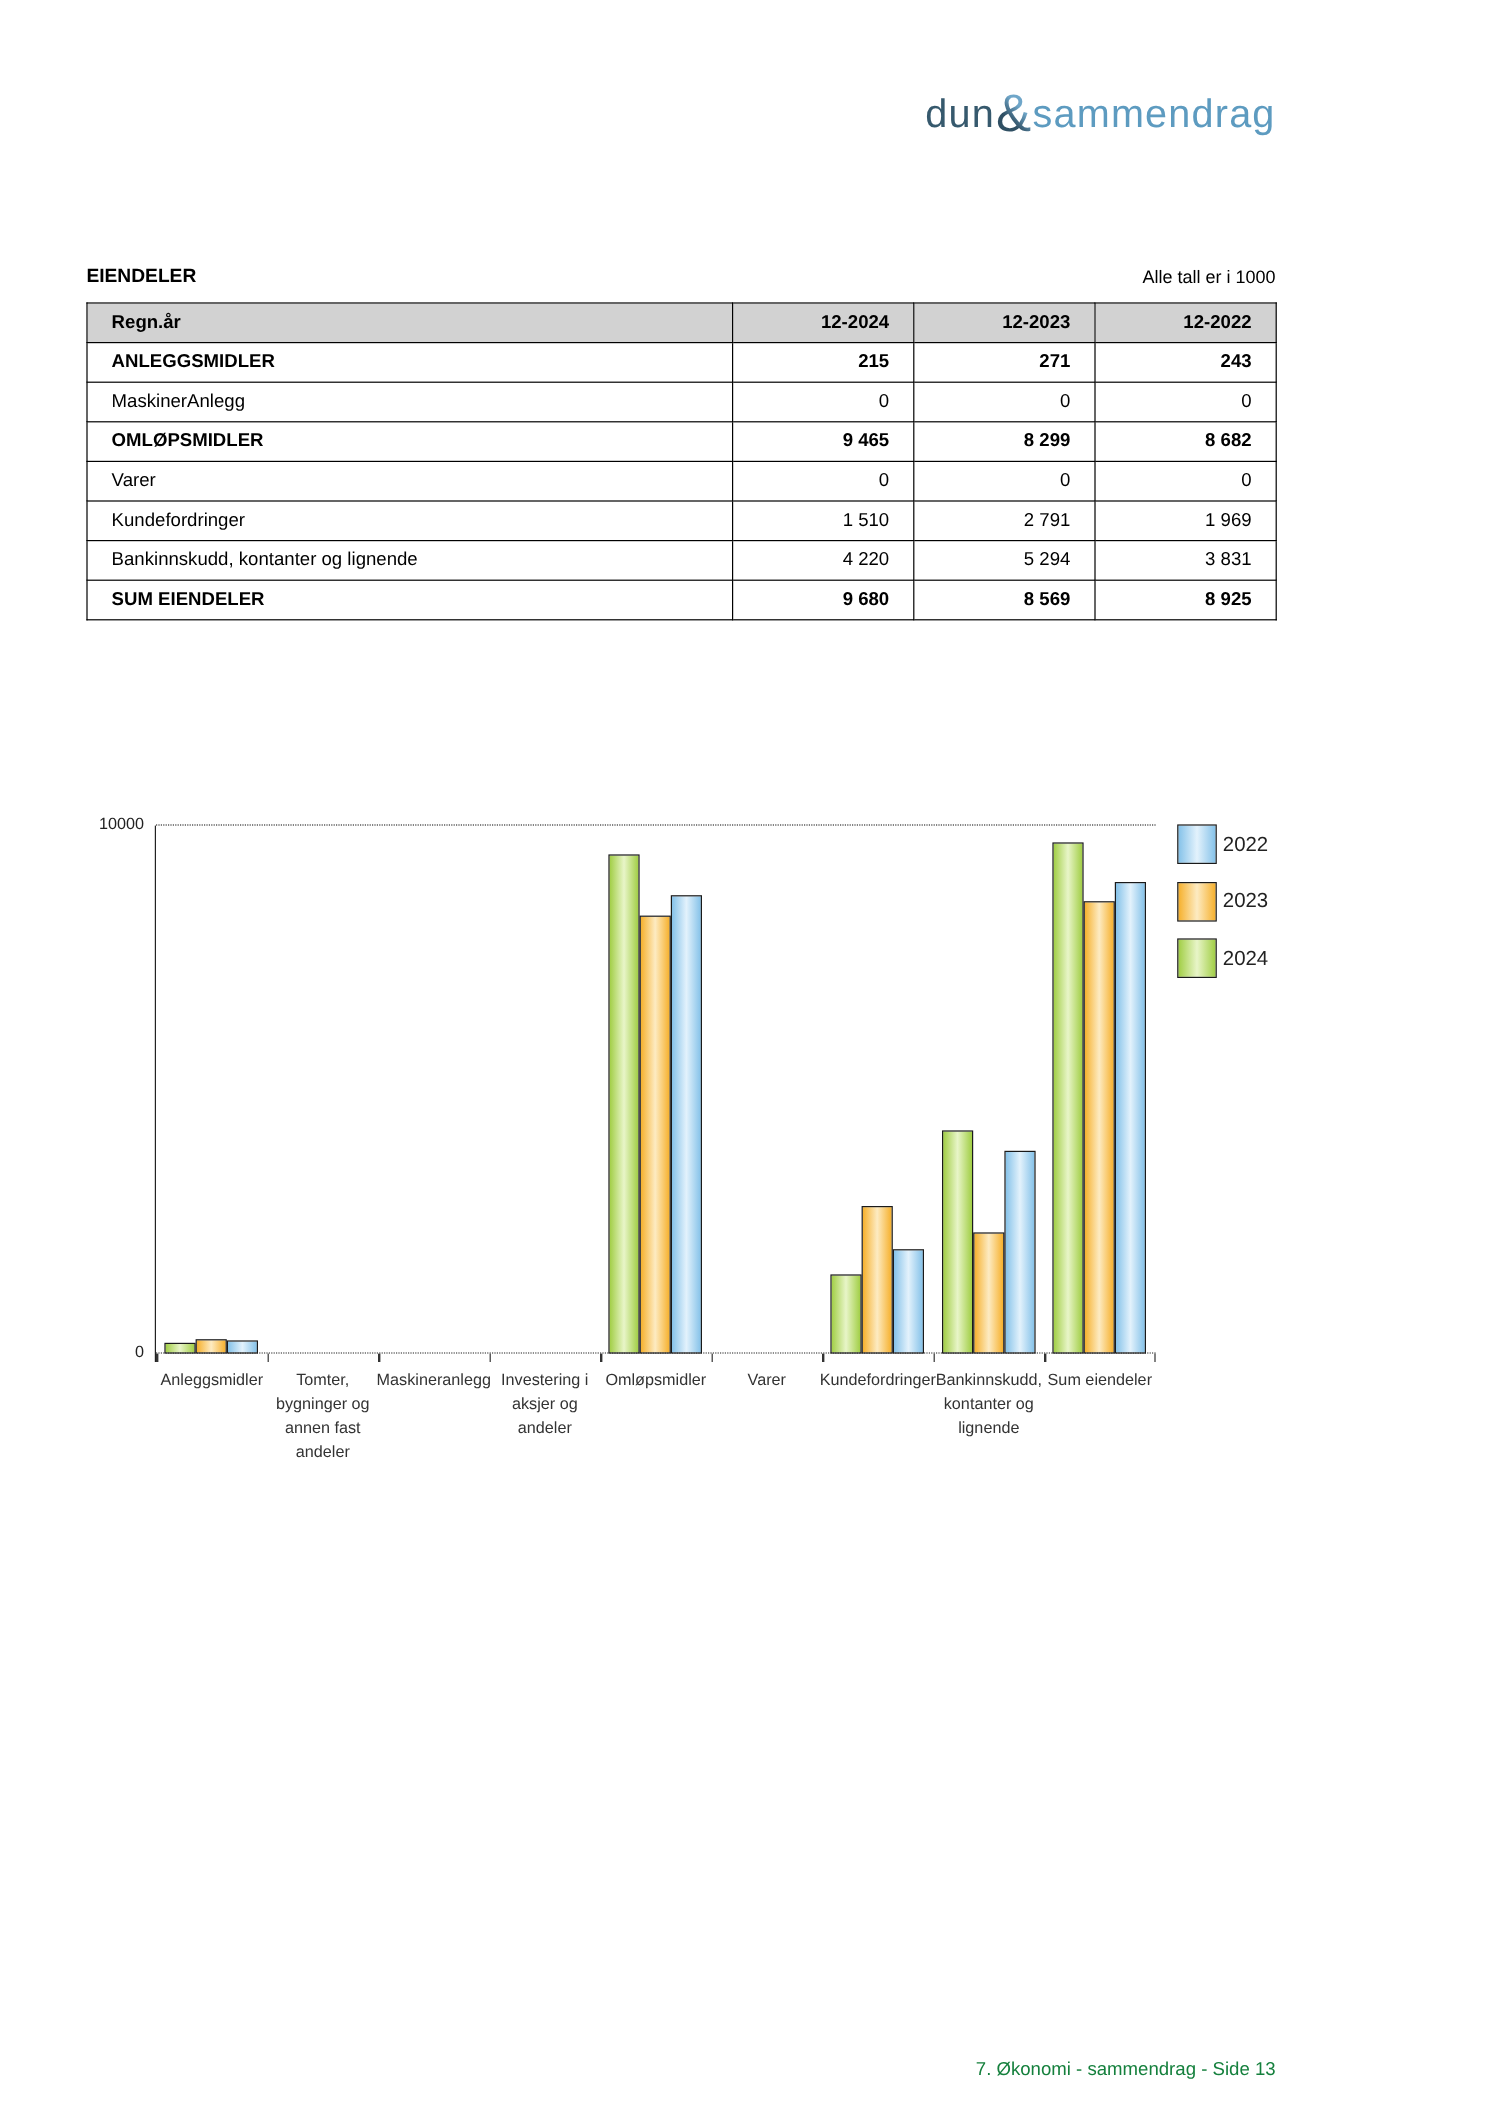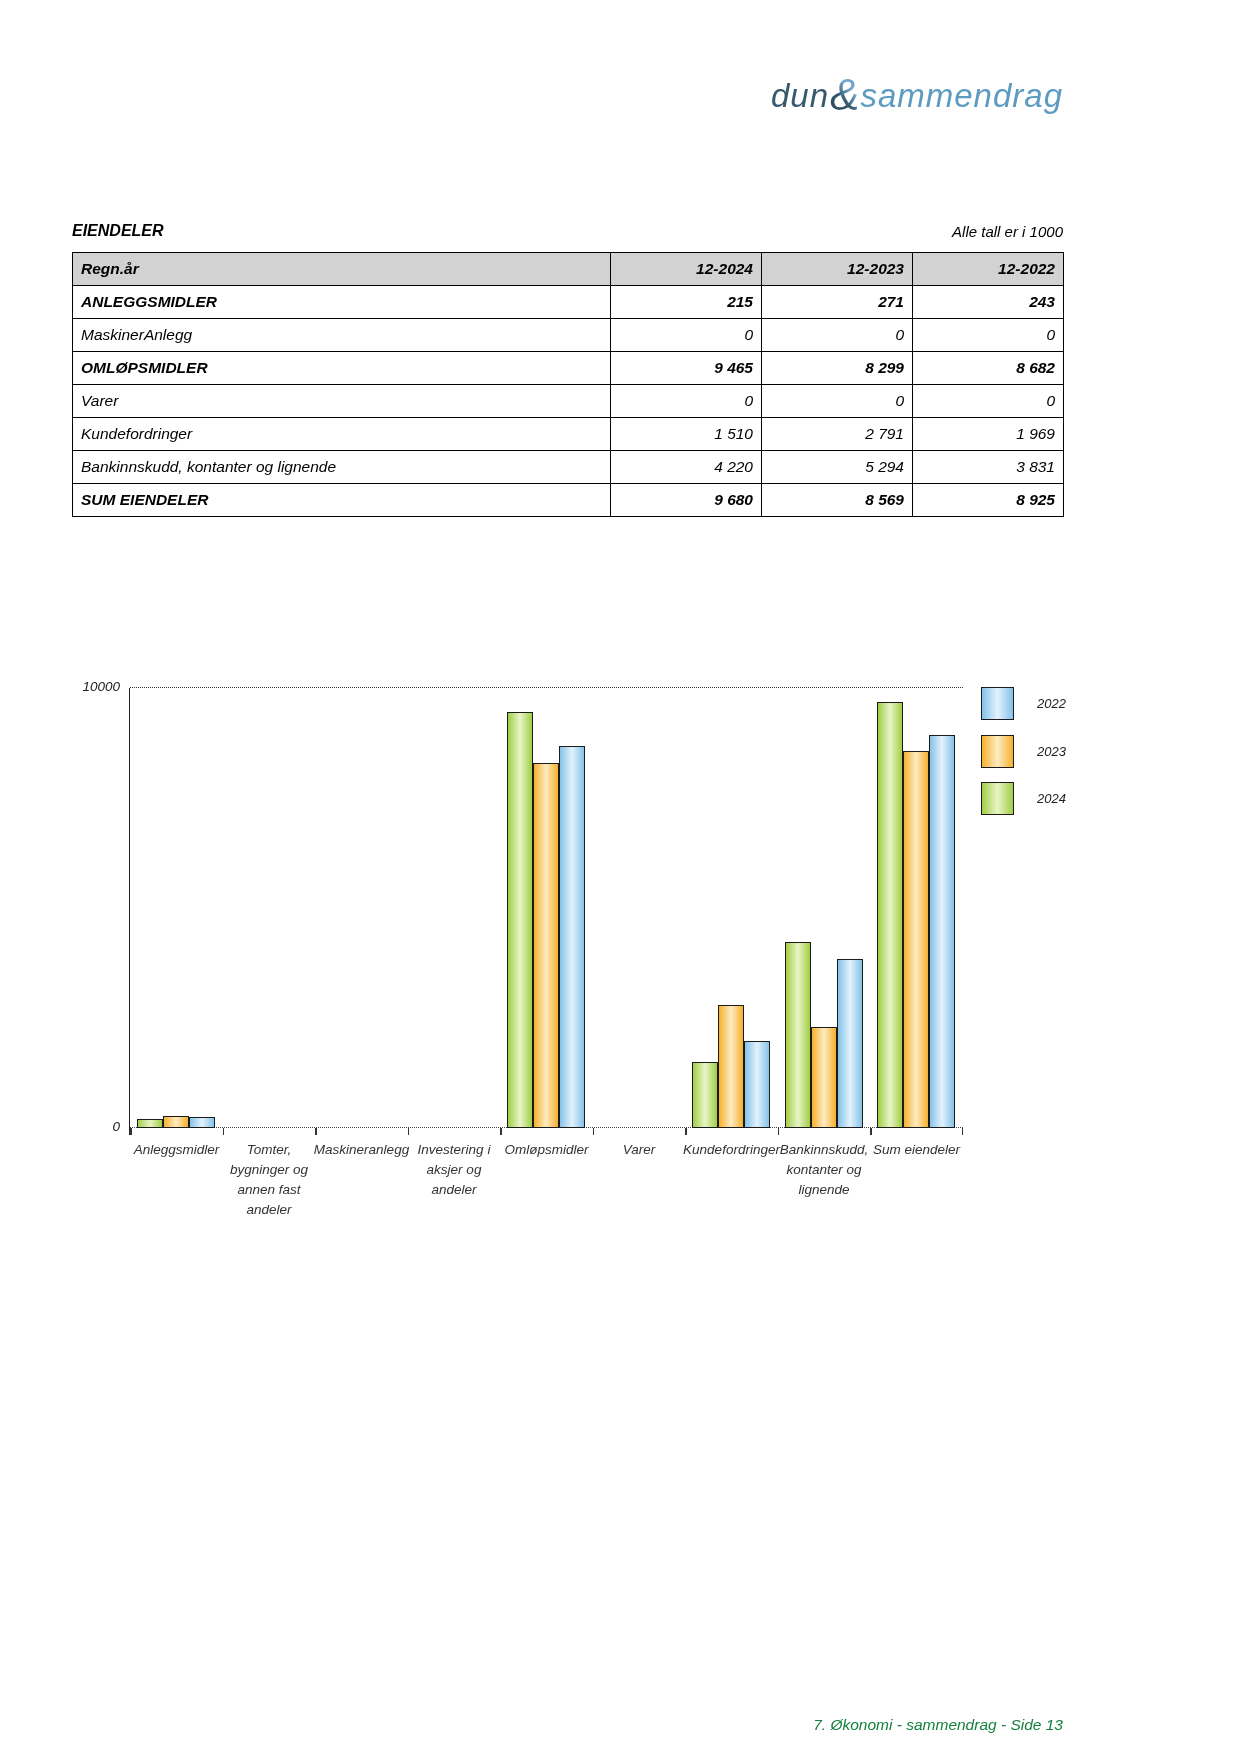--- a/index.html
+++ b/index.html
@@ -5,21 +5,20 @@
   html,body{margin:0;padding:0;background:#ffffff;}
   .page{
     position:relative;
     width:1241px;
     height:1754px;
     margin:0 auto;
     background:#ffffff;
     font-family:"Liberation Sans", sans-serif;
     color:#000;
     overflow:hidden;
-    font-style:italic;
   }
   
   .logo{
     position:absolute;
     top:70px;
     right:178px;
     display:flex;
     align-items:baseline;
     line-height:1;
     user-select:none;
@@ -54,21 +53,21 @@
     left:72px;
     top:252px;
     width:991px;
     border-collapse:collapse;
     table-layout:fixed;
     font-size:15.5px;
   }
   table.assets td{
     border:1.5px solid #000;
     height:32px;
-    padding:0 8px;
+    padding:0 20px;
     background:#fff;
     overflow:hidden;
     white-space:nowrap;
   }
   table.assets thead td{background:#d2d2d2;font-weight:700;}
   table.assets td.num{text-align:right;}
   table.assets tr.bold td{font-weight:700;}
   
   .chart-plot{
     position:absolute;
@@ -153,21 +152,21 @@
     flex-direction:column;
     gap:14.5px;
   }
   .legend-item{display:flex;align-items:center;}
   .legend-swatch{
     width:33px;
     height:33px;
     box-sizing:border-box;
     border:1.2px solid #1a1a1a;
   }
-  .legend-label{margin-left:23px;font-size:13px;color:#222;}
+  .legend-label{margin-left:5px;font-size:17px;color:#222;}
   
   .page-footer{
     position:absolute;
     left:72px;
     top:1680px;
     width:991px;
     text-align:right;
     font-size:15.5px;
     color:#15803d;
     margin-top:36px;

